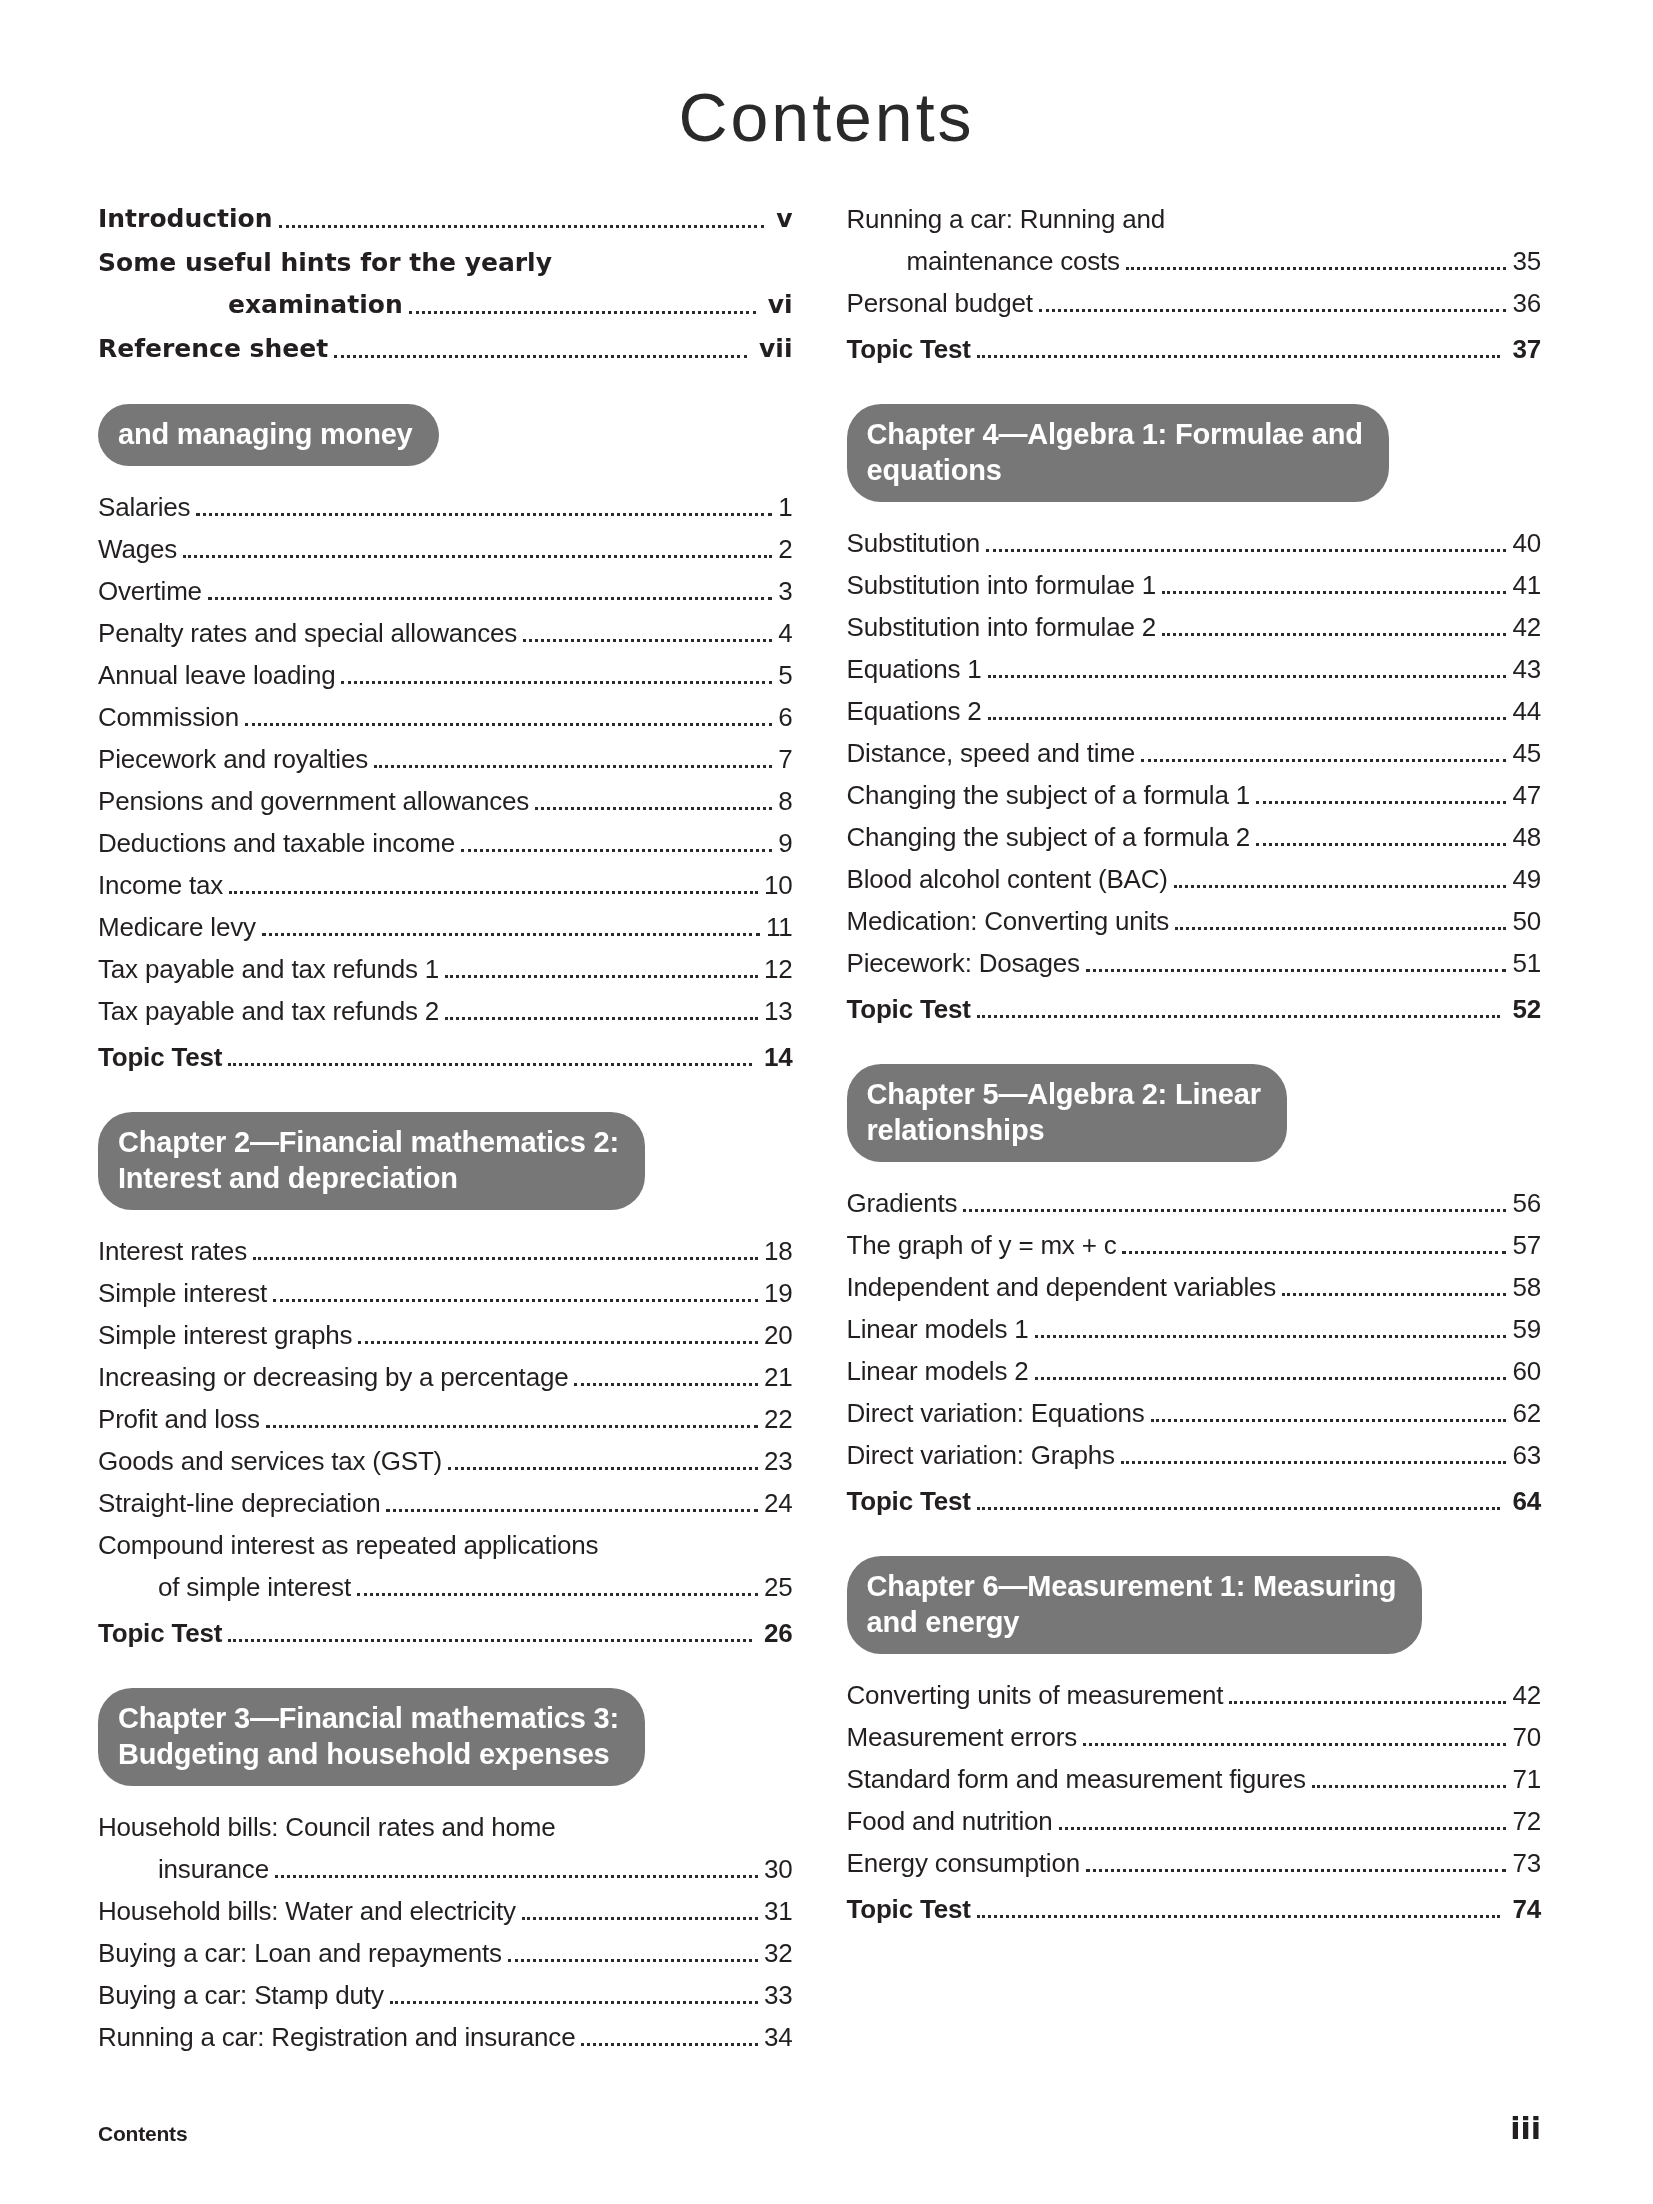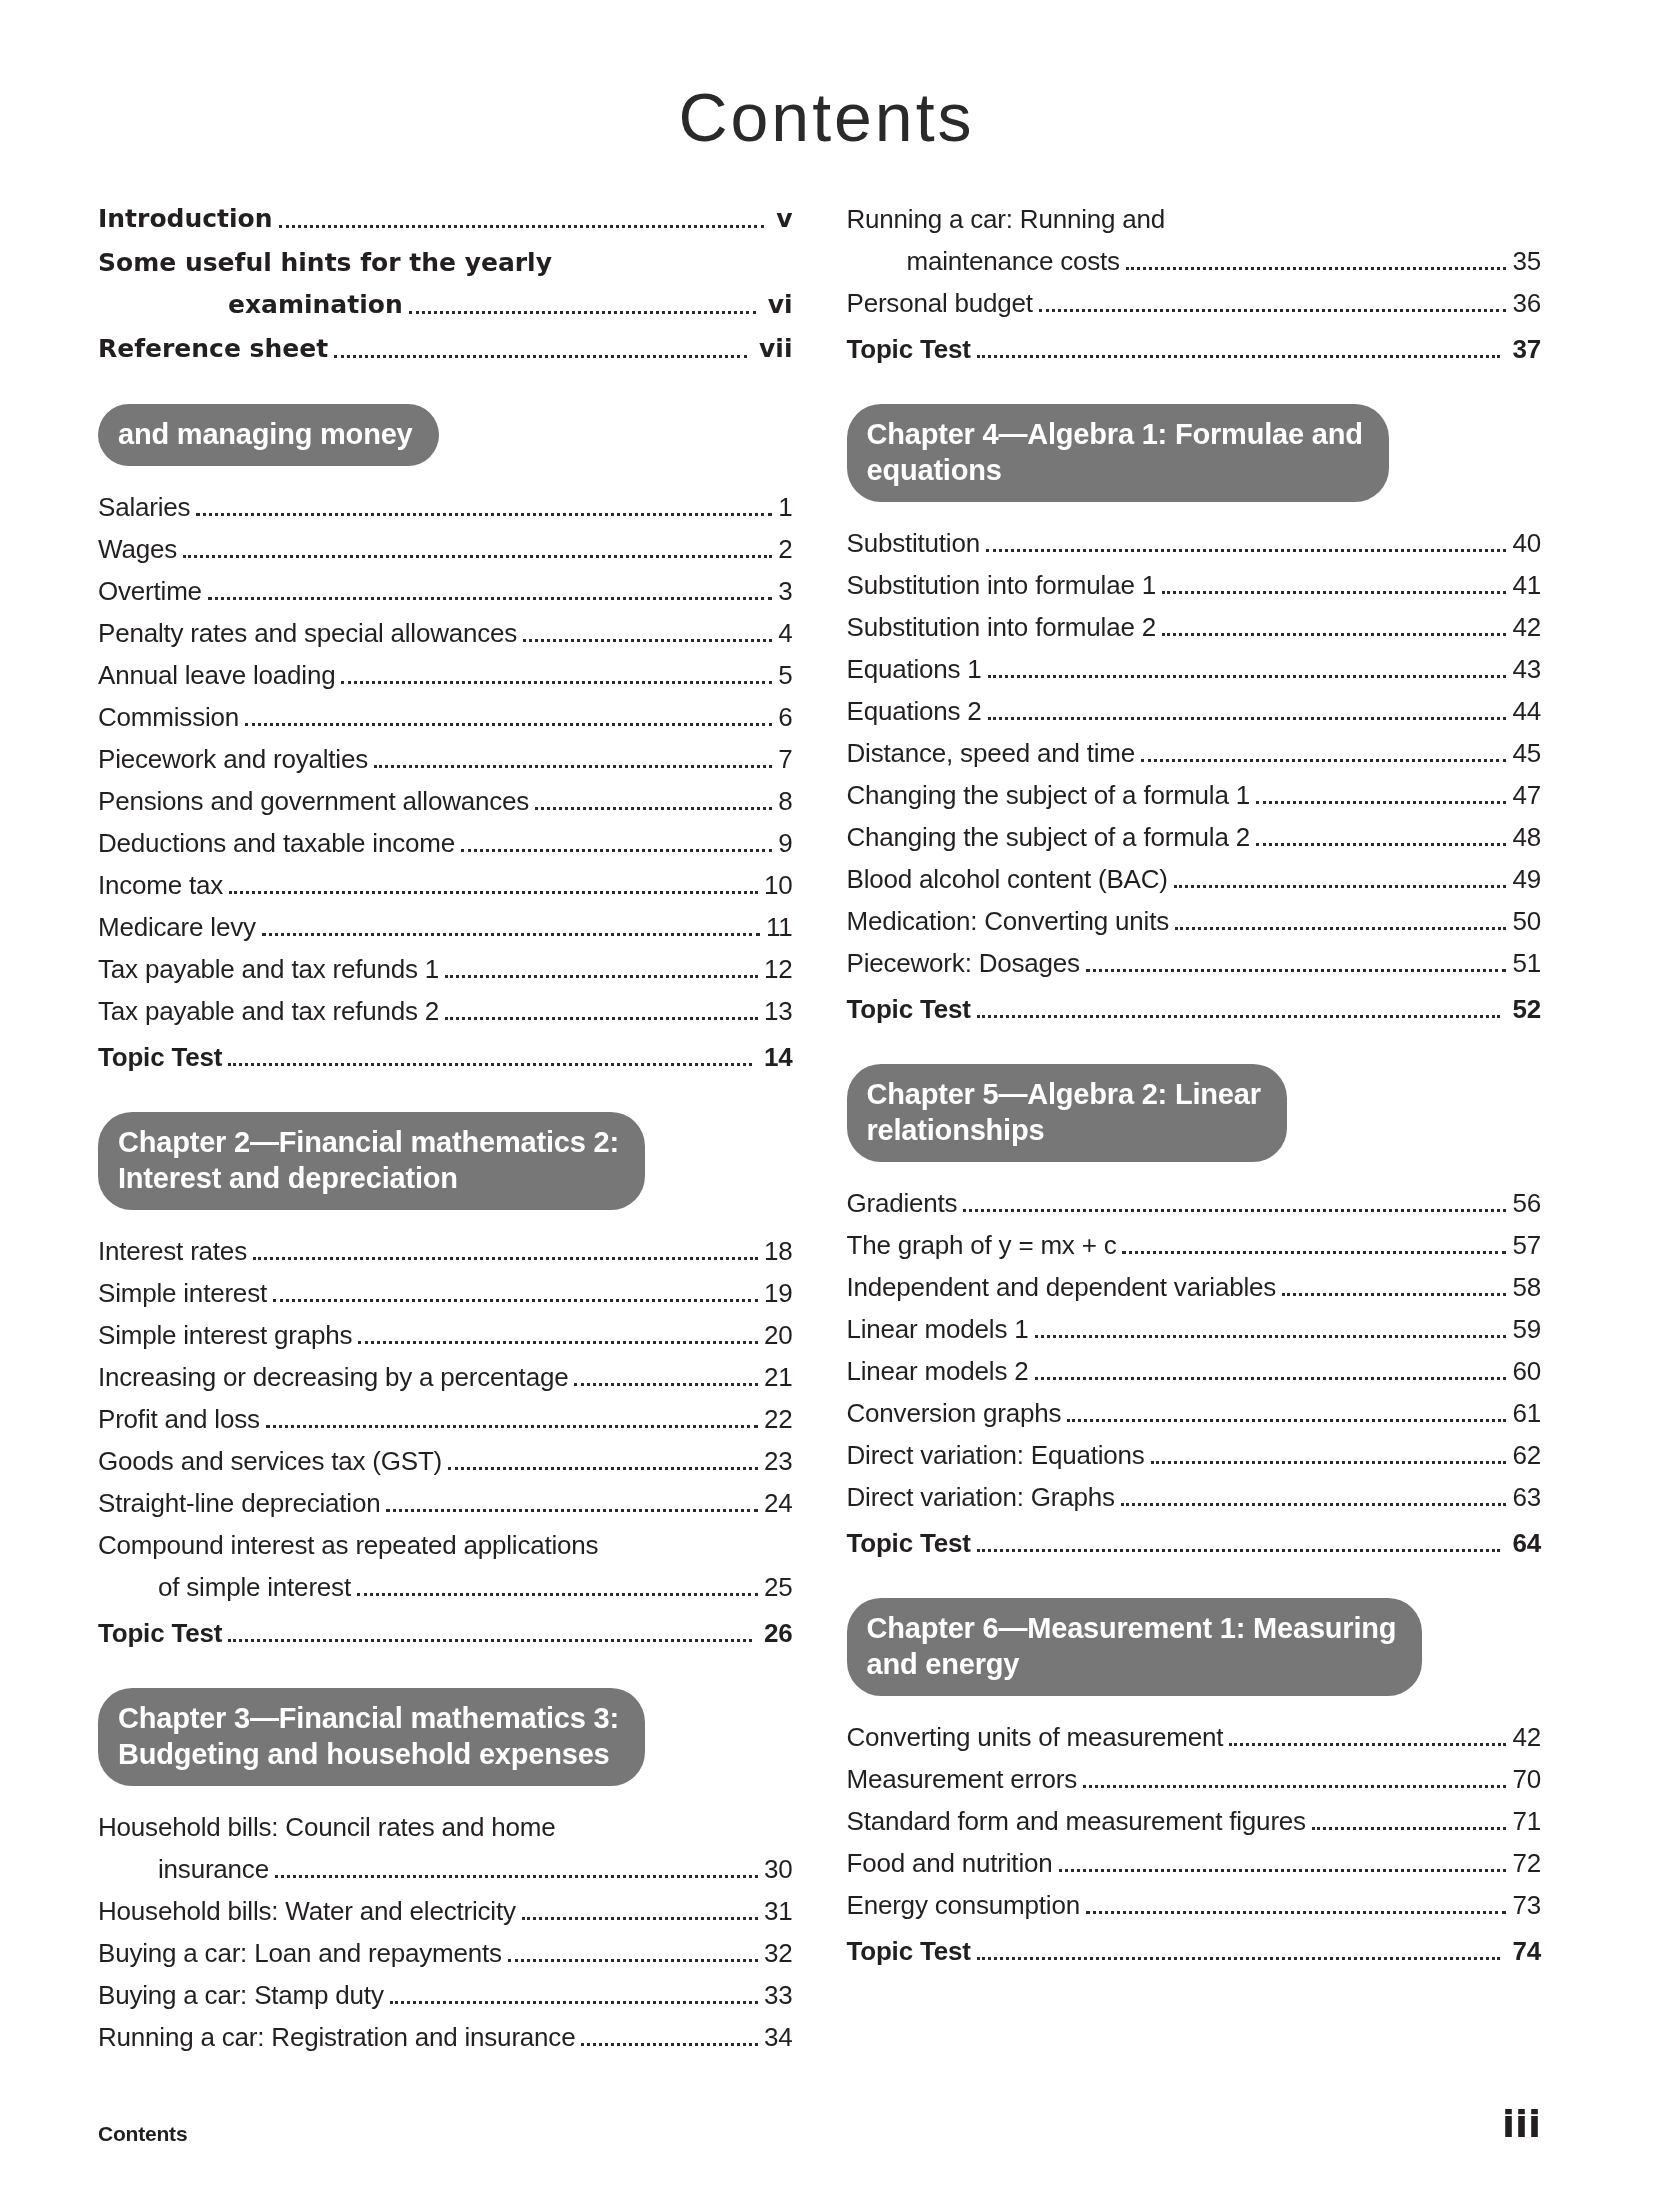--- a/index.html
+++ b/index.html
@@ -90,21 +90,21 @@
     align-items:flex-end;
   }
   .footer-left{
     font-weight:bold;
     font-size:21px;
     letter-spacing:-0.2px;
   }
   .footer-right{
     font-family:"DejaVu Sans",sans-serif;
     font-weight:bold;
-    font-size:38px;
+    font-size:30px;
   }
 </style>
 </head>
 <body>
 
 <h1 class="page-title">Contents</h1>
 
 <div class="columns">
   <div class="column">
       <div class="entries front">
@@ -493,27 +493,20 @@
             <span class="lbl">Linear models 1</span>
             <span class="leader"></span>
             <span class="pg">59</span>
           </div>
         </div>
         <div class="entry">
           <div class="l2">
             <span class="lbl">Linear models 2</span>
             <span class="leader"></span>
             <span class="pg">60</span>
-          </div>
-        </div>
-        <div class="entry">
-          <div class="l2">
-            <span class="lbl">Conversion graphs</span>
-            <span class="leader"></span>
-            <span class="pg">61</span>
           </div>
         </div>
         <div class="entry">
           <div class="l2">
             <span class="lbl">Direct variation: Equations</span>
             <span class="leader"></span>
             <span class="pg">62</span>
           </div>
         </div>
         <div class="entry">

